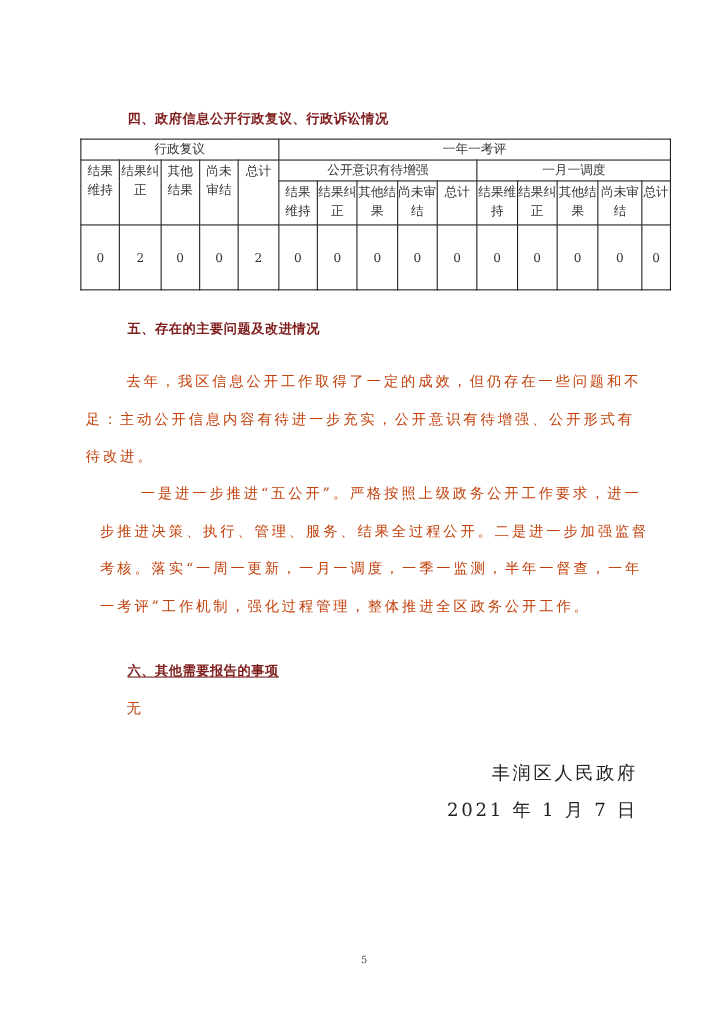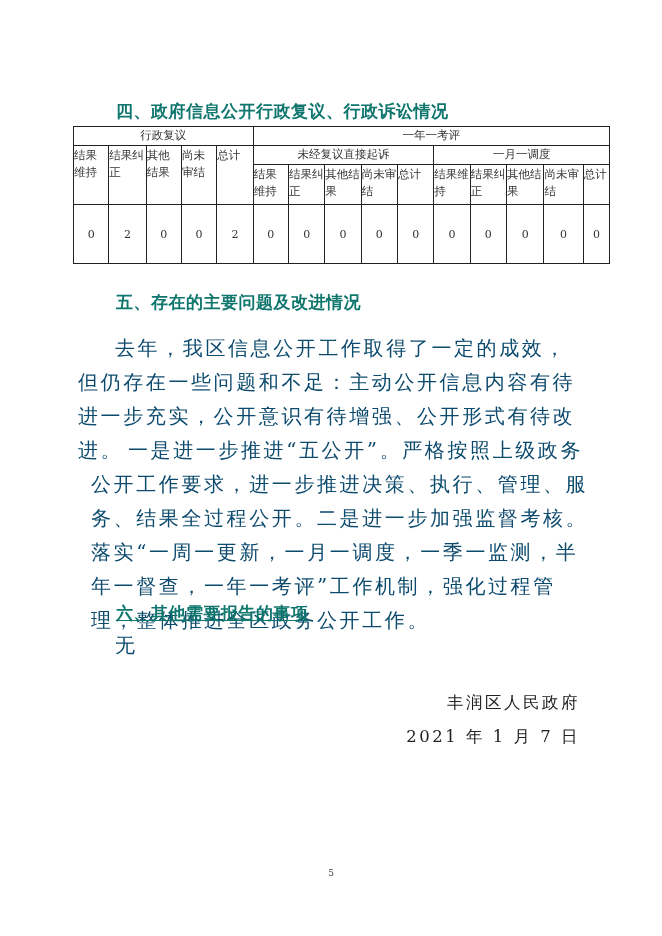--- a/index.html
+++ b/index.html
@@ -1,28 +1,28 @@
 <!DOCTYPE html>
 <html><head>
 <meta charset="utf-8">
 <style>
   html, body { margin:0; padding:0; background:#ffffff; }
   body { width:662px; height:936px; position:relative; overflow:hidden;
          font-family:"DejaVu Serif","Liberation Serif",serif; color:#111; }
   .h { position:absolute; font-family:"DejaVu Sans","Liberation Sans",sans-serif;
-       font-weight:bold; font-size:17px; letter-spacing:0.5px; color:#0f766e; }
-  .p { position:absolute; left:78px; width:506px; font-size:20px; line-height:34px;
-       letter-spacing:2.6px; color:#0c4a6e; }
+       font-weight:bold; font-size:12px; letter-spacing:0.5px; color:#7f1d1d; }
+  .p { position:absolute; left:78px; width:506px; font-size:13px; line-height:34px;
+       letter-spacing:2.6px; color:#c2410c; }
   .p .indent { display:inline-block; width:37px; }
   table.t { position:absolute; left:73px; top:126px; width:537px; border-collapse:collapse;
             table-layout:fixed; font-size:11.5px; color:#333; }
   table.t td { border:1px solid #222; padding:0; vertical-align:top; text-align:center;
                line-height:17px; }
   table.t td.hdr { height:18px;text-align:center; }
-  table.t td.cell { text-align:left; padding-top:1px; }
+  table.t td.cell { text-align:center; padding-top:1px; }
   table.t td.num { height:58px; vertical-align:middle; font-size:11px; }
   .sig { position:absolute; right:82px; text-align:center; font-size:16.5px; letter-spacing:2.5px; color:#222; }
   .pg { position:absolute; left:0; width:662px; top:868px; text-align:center; font-size:9px; color:#444; }
 </style>
 </head>
 <body>
 
 <div class="h" style="left:116px; top:100px;">四、政府信息公开行政复议、行政诉讼情况</div>
 
 <table class="t">
@@ -47,21 +47,21 @@
       <tr>
     <td colspan="5" class="hdr">行政复议</td>
     <td colspan="10" class="hdr">一年一考评</td>
   </tr>
   <tr>
     <td rowspan="2" class="cell" style="height:56px">结果维持</td>
     <td rowspan="2" class="cell">结果纠正</td>
     <td rowspan="2" class="cell">其他结果</td>
     <td rowspan="2" class="cell">尚未审结</td>
     <td rowspan="2" class="cell">总计</td>
-    <td colspan="5" class="hdr">未经复议直接起诉</td>
+    <td colspan="5" class="hdr">公开意识有待增强</td>
     <td colspan="5" class="hdr">一月一调度</td>
   </tr>
   <tr>
     <td class="cell" style="height:38px">结果维持</td>
     <td class="cell">结果纠正</td>
     <td class="cell">其他结果</td>
     <td class="cell">尚未审结</td>
     <td class="cell">总计</td>
     <td class="cell">结果维持</td>
     <td class="cell">结果纠正</td>

